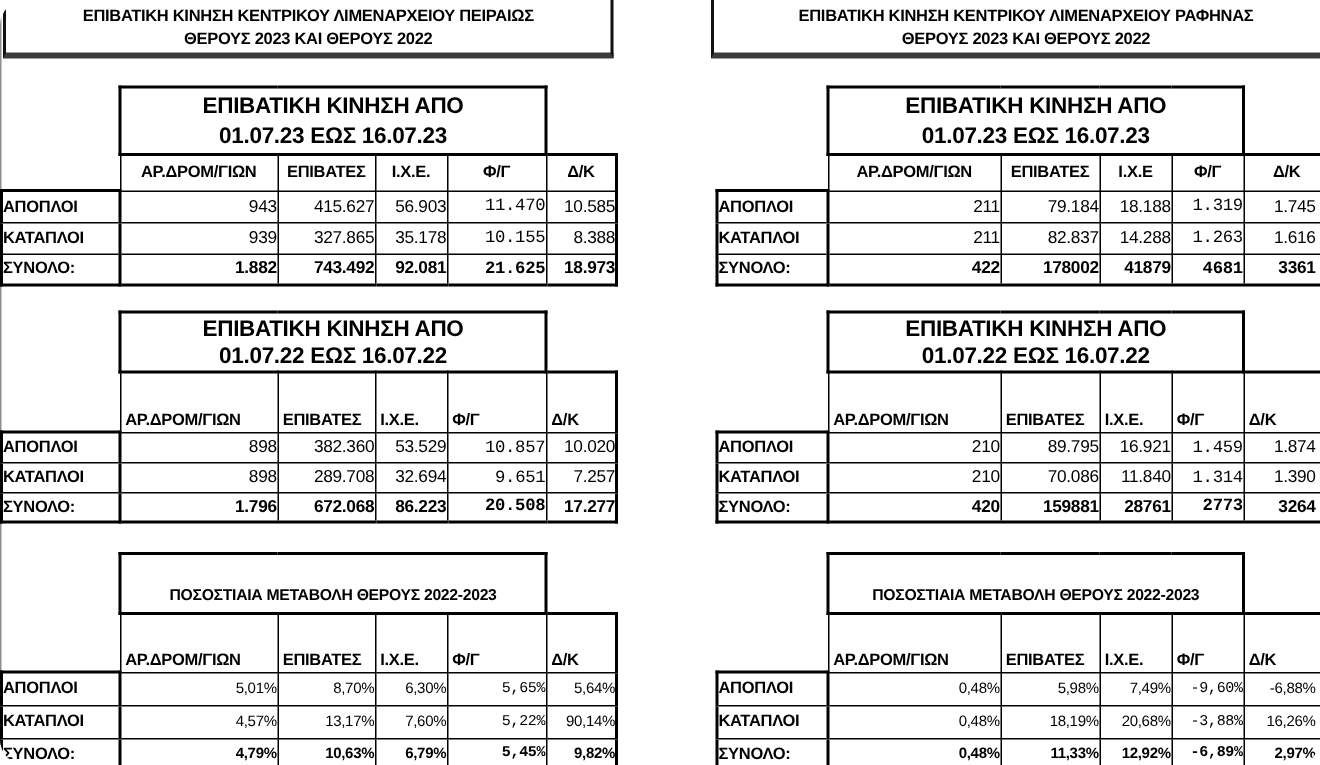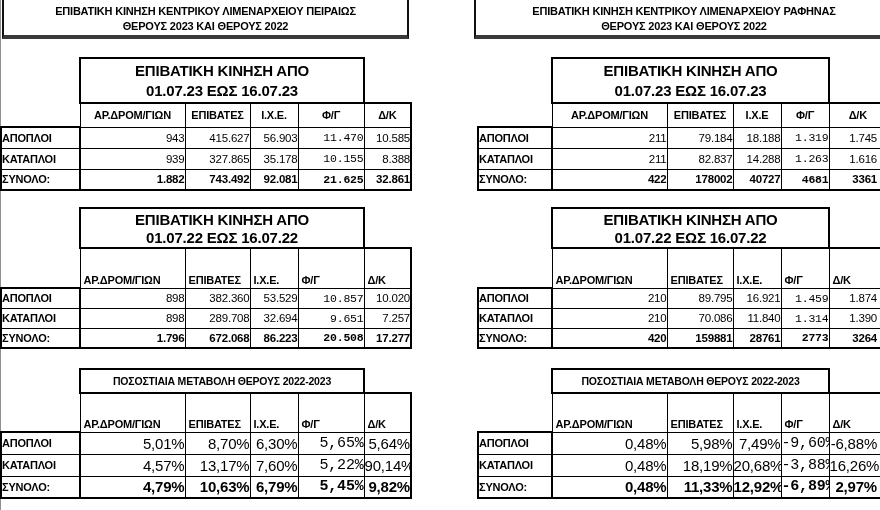--- a/index.html
+++ b/index.html
@@ -1,20 +1,20 @@
 <!DOCTYPE html>
 <html><head>
 <meta charset="utf-8">
 <style>
   html,body{margin:0;padding:0;background:#ffffff;}
   #screen{
     position:relative;width:880px;height:510px;background:#ffffff;
     overflow:hidden;
     font-family:"Liberation Sans","DejaVu Sans",sans-serif;
-    color:#000;letter-spacing:-0.2px;
+    color:#000;letter-spacing:-0.2px;border-radius:17px;
   }
   
   .edge-line{position:absolute;left:0;top:0;width:1px;height:510px;background:#8f8f8f;}
 
   
   .tbox{
     position:absolute;top:-4px;height:43px;box-sizing:border-box;background:#fff;
     border:2px solid #111;border-bottom:4px solid #3a3a3a;
     text-align:center;font-weight:700;font-size:11px;line-height:15px;padding-top:6px;
   }
@@ -39,39 +39,39 @@
   .xt .blank{border:none;background:transparent;}
   .xt .cap{border:2px solid #000;font-weight:700;text-align:center;font-size:15px;}
   .t2 .cap{font-size:10.5px;}
   .tb2{border-top-width:2px !important;margin-left:28px;}
   .br2{border-right-width:2px !important;}
   .rlast td,.rlast th{border-bottom-width:2px;}
 
   
   .t0 .caprow{height:45px}.t0 .hdr{height:24px}.t0 .dr{height:21px}
   .t1 .caprow{height:40px}.t1 .hdr{height:40px}.t1 .dr{height:20px}
-  .t2 .caprow{height:24px}.t2 .hdr{height:39px}.t2 .dr{height:22px}
+  .t2 .caprow{height:40px}.t2 .hdr{height:39px}.t2 .dr{height:22px}
 
   
   .t0 .cap{vertical-align:top;padding-top:2px;line-height:20px;}
   .t1 .cap{vertical-align:top;padding-top:2px;line-height:18px;}
   .t2 .cap{vertical-align:bottom;padding-bottom:3px;line-height:15px;}
 
   
   .hdr th{font-weight:700;font-size:11px;}
   .t0 .hdr th{text-align:center;vertical-align:middle;}
   .t1 .hdr th,.t2 .hdr th{text-align:left;vertical-align:bottom;padding:0 0 2px 3px;}
 
   
   .rl{font-weight:700;font-size:11px;text-align:left;vertical-align:middle;padding-left:3px;
       border-left-width:2px !important;border-right-width:2px !important;}
 
   
   .v{font-weight:400;font-size:11.5px;text-align:right;vertical-align:middle;padding-right:3px;}
-  .t2 .v{font-size:15px;}
+  .t2 .v{font-size:10px;}
   .c4{padding-right:9px;font-family:Liberation Mono, monospace;}
   .s1 .c5{padding-right:9px;}
   .total .v{font-weight:700;}
 </style>
 </head>
 <body>
 
 <div id="screen">
   <div class="edge-line"></div>
 
@@ -122,21 +122,21 @@
         <td class="v c3">35.178</td>
         <td class="v c4">10.155</td>
         <td class="v c5 br2">8.388</td>
       </tr>
       <tr class="dr total rlast">
         <th class="rl">ΣΥΝΟΛΟ:</th>
         <td class="v c1">1.882</td>
         <td class="v c2">743.492</td>
         <td class="v c3">92.081</td>
         <td class="v c4">21.625</td>
-        <td class="v c5 br2">32.861</td>
+        <td class="v c5 br2">18.973</td>
       </tr>
     </tbody>
       </table>
 
     <table class="xt s0 t1">
       <colgroup>
           <col>
           <col>
           <col>
           <col>
@@ -286,21 +286,21 @@
         <td class="v c1">211</td>
         <td class="v c2">82.837</td>
         <td class="v c3">14.288</td>
         <td class="v c4">1.263</td>
         <td class="v c5 br2">1.616</td>
       </tr>
       <tr class="dr total rlast">
         <th class="rl">ΣΥΝΟΛΟ:</th>
         <td class="v c1">422</td>
         <td class="v c2">178002</td>
-        <td class="v c3">40727</td>
+        <td class="v c3">41879</td>
         <td class="v c4">4681</td>
         <td class="v c5 br2">3361</td>
       </tr>
     </tbody>
       </table>
 
     <table class="xt s1 t1">
       <colgroup>
           <col>
           <col>

